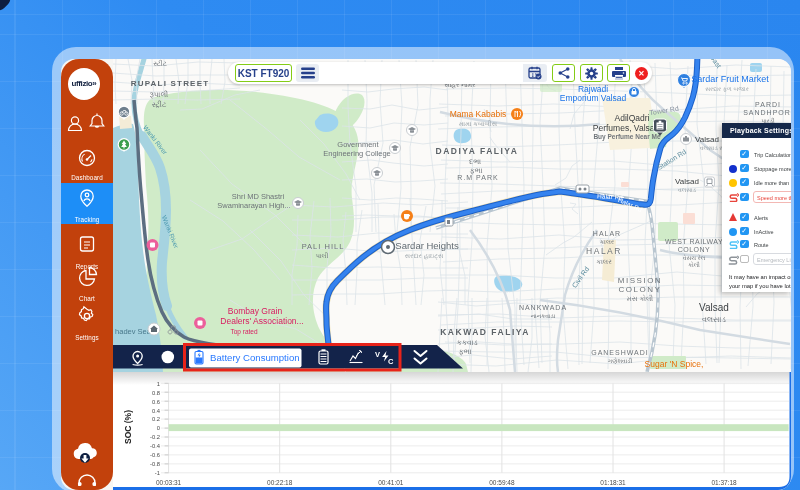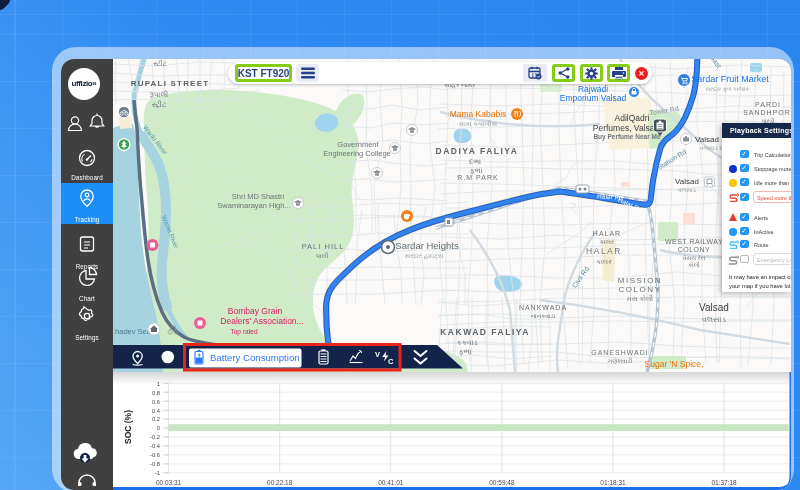--- a/index.html
+++ b/index.html
@@ -10,29 +10,29 @@
 #grid { position:absolute; inset:0;
   background-image:repeating-linear-gradient(0deg, rgba(255,255,255,0.07) 0 1px, transparent 1px 47px),
                    repeating-linear-gradient(90deg, rgba(255,255,255,0.07) 0 1px, transparent 1px 47px);
   background-position:15px 15px; }
 #corner { position:absolute; left:-11px; top:-11px; width:20px; height:20px; background:#0e1e40; border-radius:7px; transform:rotate(45deg); }
 #win { position:absolute; left:52px; top:47px; width:742px; height:446px;
   background:rgba(255,255,255,0.5); border-radius:24px; }
 #content { position:absolute; left:9px; top:12px; width:730px; height:431px;
   border-radius:13px; overflow:hidden; background:#f7f6f3; }
 
-#sidebar { position:absolute; left:0; top:0; width:52px; height:100%; background:#404040; z-index:30; }
+#sidebar { position:absolute; left:0; top:0; width:52px; height:100%; background:#c2410c; z-index:30;border-radius:18px; }
 #logo { position:absolute; left:7px; top:9px; width:32px; height:32px; border-radius:50%; background:#fff; }
 #logo span { position:absolute; left:0; top:11px; width:32px; text-align:center; font-size:8px; font-weight:bold; color:#12203f; letter-spacing:-0.4px; }
 .sbitem { position:absolute; left:0; width:52px; text-align:center; color:#fff; }
 .sbitem .lbl { font-size:6.3px; color:#fff; letter-spacing:0.1px; }
 
 #topbar { position:absolute; left:167px; top:3px; width:424px; height:22px; background:#fff; border-radius:11px;
   box-shadow:0 1px 3px rgba(0,0,0,0.25); z-index:40; font-size:11px; color:#26408b; }
-.tbbox { position:absolute; top:2px; height:18px; border:3px solid #84cc16; border-radius:3px; background:#fff;
+.tbbox { position:absolute; top:2px; height:18px; border:1px solid #84cc16; border-radius:3px; background:#fff;
   display:flex; align-items:center; justify-content:center; color:#26408b; font-weight:bold; white-space:nowrap; }
 .tbbtn { position:absolute; top:2px; height:18px; border-radius:3px; background:#e9edf3; display:flex; align-items:center; justify-content:center; }
 
 #playback { position:absolute; left:661px; top:63.5px; width:69px; height:169px; overflow:hidden; z-index:40;
   box-shadow:-2px 2px 5px rgba(0,0,0,0.25); }
 #pbhead { position:absolute; left:0; top:0; width:130px; height:15px; background:#152849; color:#fff;
   font-size:7px; font-weight:bold; line-height:15px; padding-left:8px; letter-spacing:0.2px; }
 #pbbody { position:absolute; left:0; top:15px; width:130px; height:154px; background:#fff; }
 .pbrow { position:absolute; left:0; width:130px; height:10px; }
 .pbcb { position:absolute; left:18px; top:0; width:8.5px; height:8.5px; background:#2196f3; border-radius:2px;

